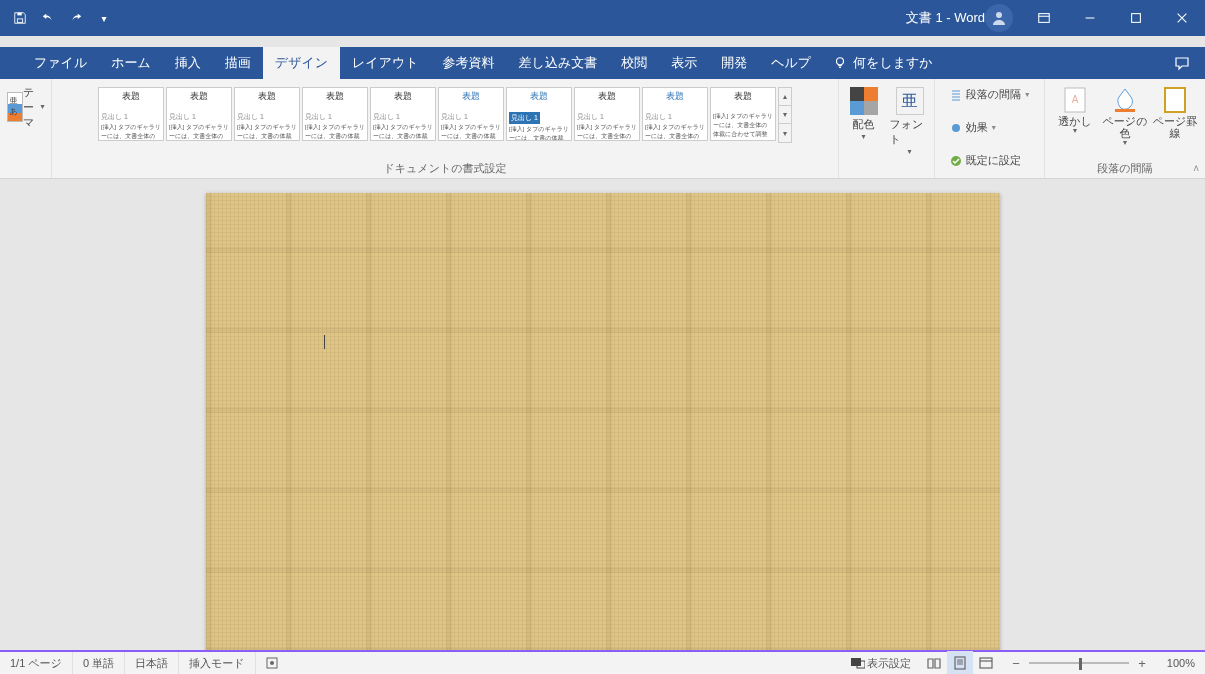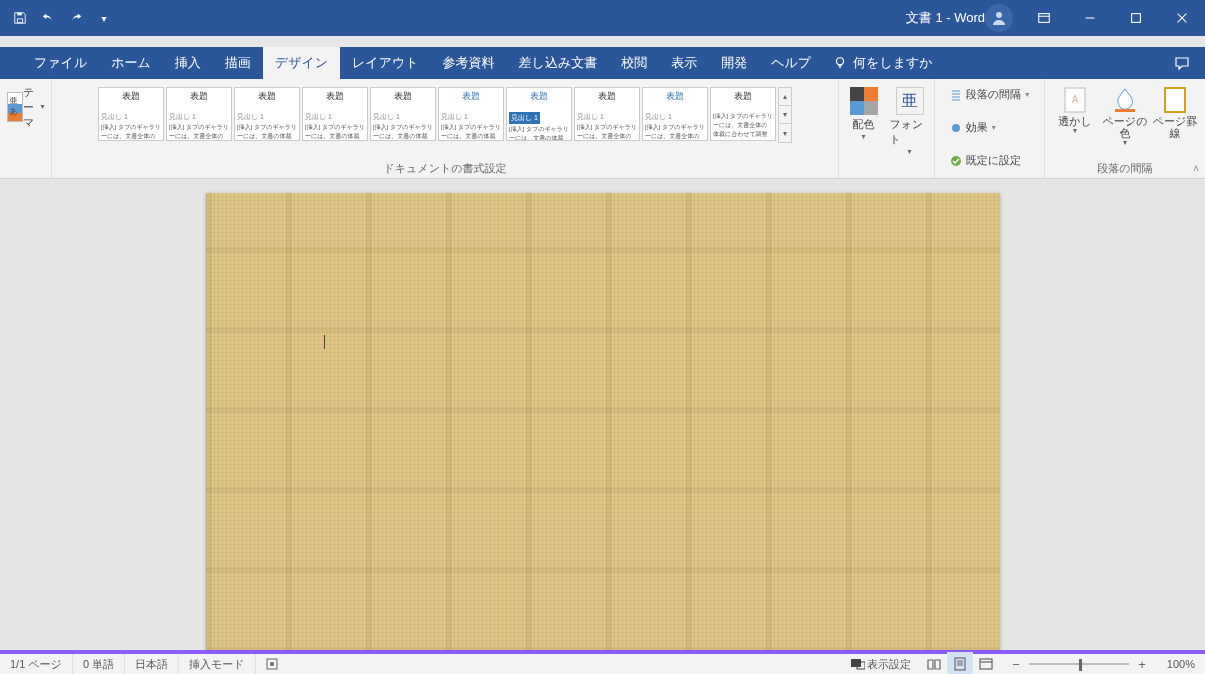--- a/index.html
+++ b/index.html
@@ -71,21 +71,21 @@
       repeating-linear-gradient(90deg, rgba(0,0,0,0.05) 0 1px, transparent 1px 4px),
       repeating-linear-gradient(0deg, rgba(0,0,0,0.04) 0 1px, transparent 1px 4px),
       repeating-linear-gradient(90deg, rgba(130,100,40,0.12) 0 6px, rgba(200,170,100,0.08) 6px 80px),
       repeating-linear-gradient(0deg, rgba(130,100,40,0.10) 0 6px, rgba(200,170,100,0.06) 6px 80px);
     box-shadow: 0 1px 4px rgba(0,0,0,0.25);
     position: relative;
   }
   .cursor { position: absolute; left: 118px; top: 142px; width: 1px; height: 14px; background: #444; }
 
   
-  .statusbar { height: 24px; background: #f3f3f3; border-top: 4px solid #8b5cf6; display: flex; align-items: center; font-size: 11px; color: #555; }
+  .statusbar { height: 24px; background: #f3f3f3; border-top: 2px solid #8b5cf6; display: flex; align-items: center; font-size: 11px; color: #555; }
   .statusbar .cell { padding: 0 10px; border-right: 1px solid #e0e0e0; height: 100%; display: flex; align-items: center; cursor: pointer; }
   .statusbar .spacer { flex: 1; }
   .view-btn { width: 26px; height: 24px; display: flex; align-items: center; justify-content: center; cursor: pointer; }
   .view-btn.active { background: #d4e2f4; }
   .view-btn svg { width: 14px; height: 14px; fill: none; stroke: #666; stroke-width: 1.2; }
   .zoom { display: flex; align-items: center; gap: 6px; padding: 0 10px; }
   .zoom .track { width: 100px; height: 2px; background: #bbb; position: relative; cursor: pointer; }
   .zoom .thumb { position: absolute; left: 50%; top: -4px; width: 3px; height: 12px; background: #666; }
   .zoom .pm { width: 14px; text-align: center; cursor: pointer; color: #666; font-size: 13px; }
 </style>

